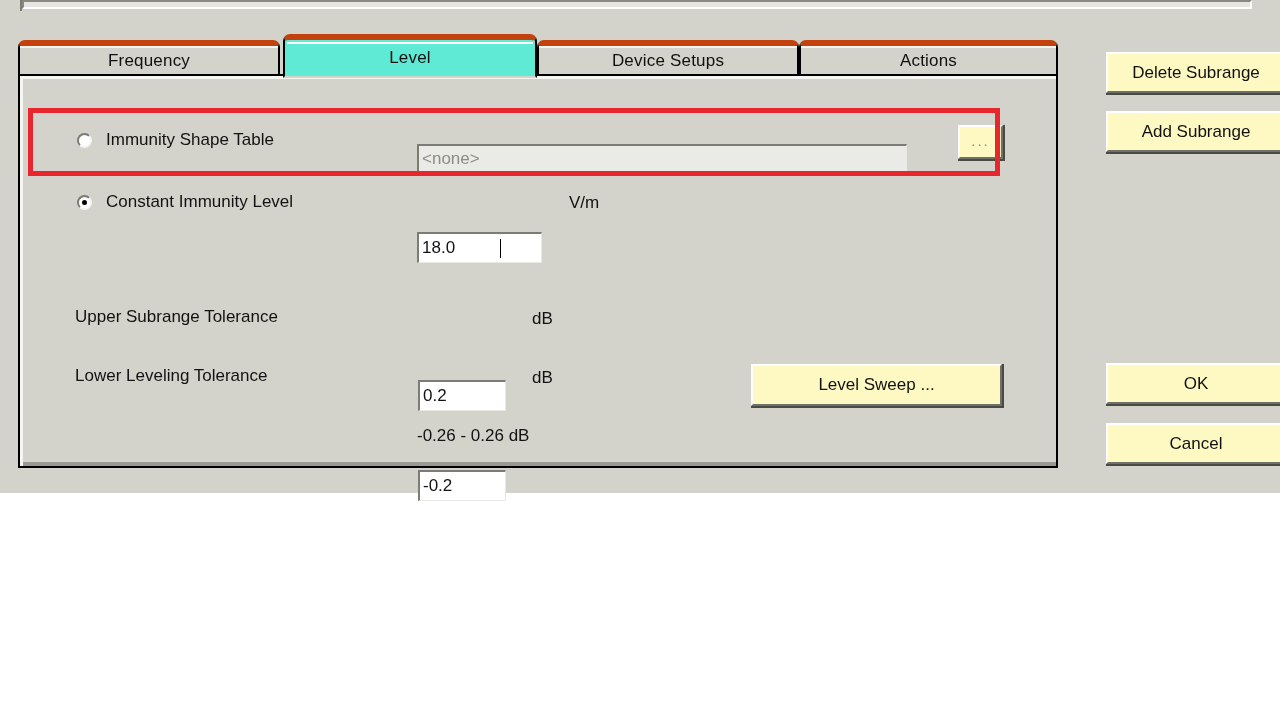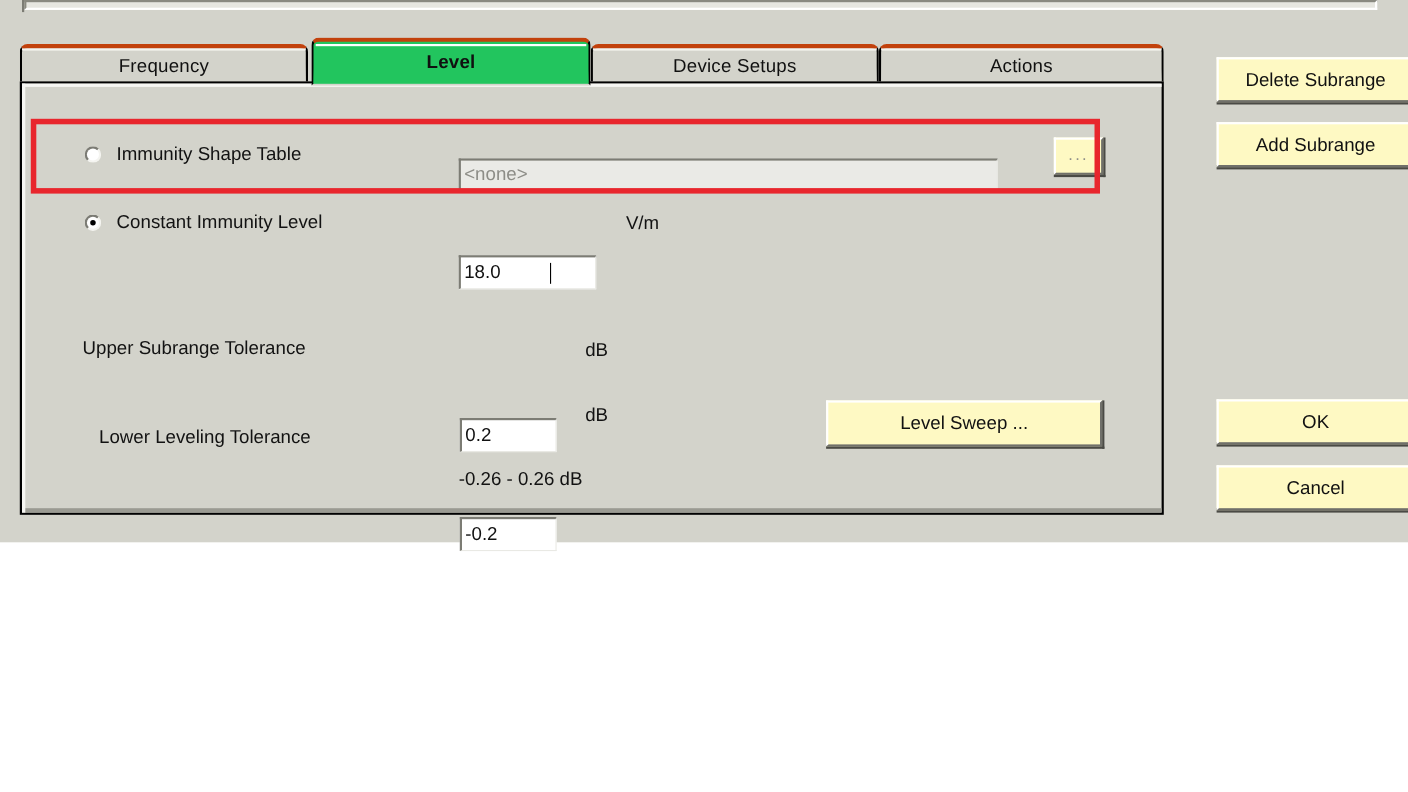--- a/index.html
+++ b/index.html
@@ -46,44 +46,44 @@
   .tabstrip {
     position: absolute;
     left: 18px; top: 34px;
     width: 1040px; height: 42px;
   }
   .tab {
     position: absolute;
     top: 6px;
     height: 36px;
     background: #d3d3cb;
-    border-top: 4px solid #c2410c;
+    border-top: 6px solid #c2410c;
     border-left: 2px solid #000000;
     border-right: 2px solid #000000;
     box-sizing: border-box;
     display: flex;
     align-items: center;
     justify-content: center;
     font-size: 17px;
     color: #101010;
     letter-spacing: .2px;
     border-radius: 7px 7px 0 0;
   }
   .tab.inner-hl::before {
     content: "";
     position: absolute;
     left: 0; top: 0; right: 0; height: 2px;
     background: #f3f3ef;
   }
   .tab.active {
     top: 0px;
     height: 44px;
-    font-weight: bold;
+    font-weight: normal;
     z-index: 5;
-    background: #22c55e;
+    background: #5eead4;
     border-bottom: 2px solid #d4d4cc;
   }
   .tab.active::after {
     content: "";
     position: absolute;
     left: 2px; right: 2px; top: 2px; height: 2px;
     background: #ffffff;
   }
 
   
@@ -275,21 +275,21 @@
       <span class="caret"></span>
   </div>
   <span class="unit" style="position:absolute; left:555px; top:193px;">V/m</span>
 
   <span class="lbl" style="position:absolute; left:75px; top:307px;">Upper Subrange Tolerance</span>
   <div class="field" style="left:418px; top:304px; width:88px; height:31px;">
     <span>0.2</span>
   </div>
   <span class="unit" style="position:absolute; left:518px; top:309px;">dB</span>
 
-  <span class="lbl" style="position:absolute; left:75px; top:388px;margin-left:15px;">Lower Leveling Tolerance</span>
+  <span class="lbl" style="position:absolute; left:75px; top:366px;">Lower Leveling Tolerance</span>
   <div class="field" style="left:418px; top:363px; width:88px; height:31px;">
     <span>-0.2</span>
   </div>
   <span class="unit" style="position:absolute; left:518px; top:368px;">dB</span>
 
   <span class="static-val" style="position:absolute; left:417px; top:426px;">-0.26 - 0.26 dB</span>
 
   <div class="btn" style="left:716px; top:364px; width:251px; height:42px;">
     <span>Level Sweep ...</span>
   </div>

